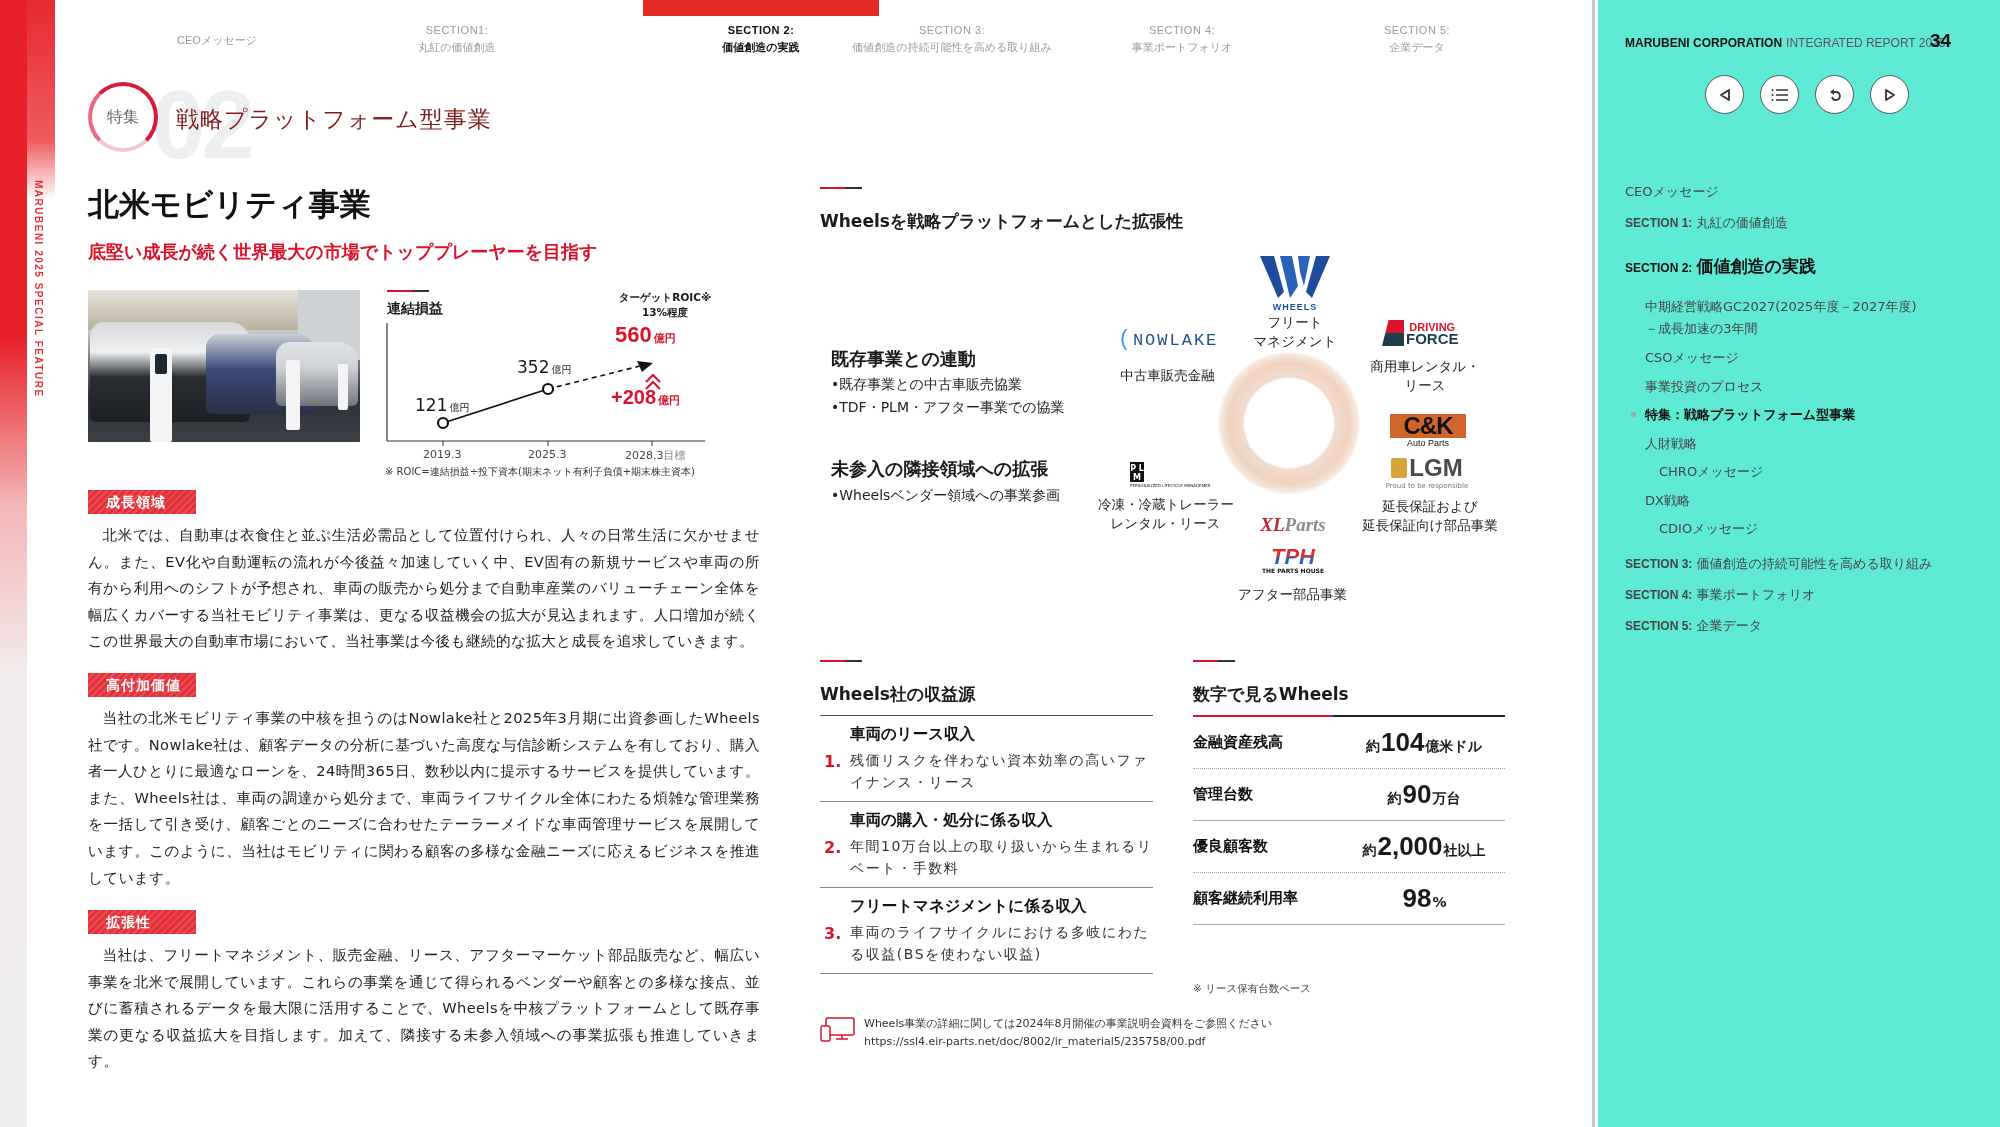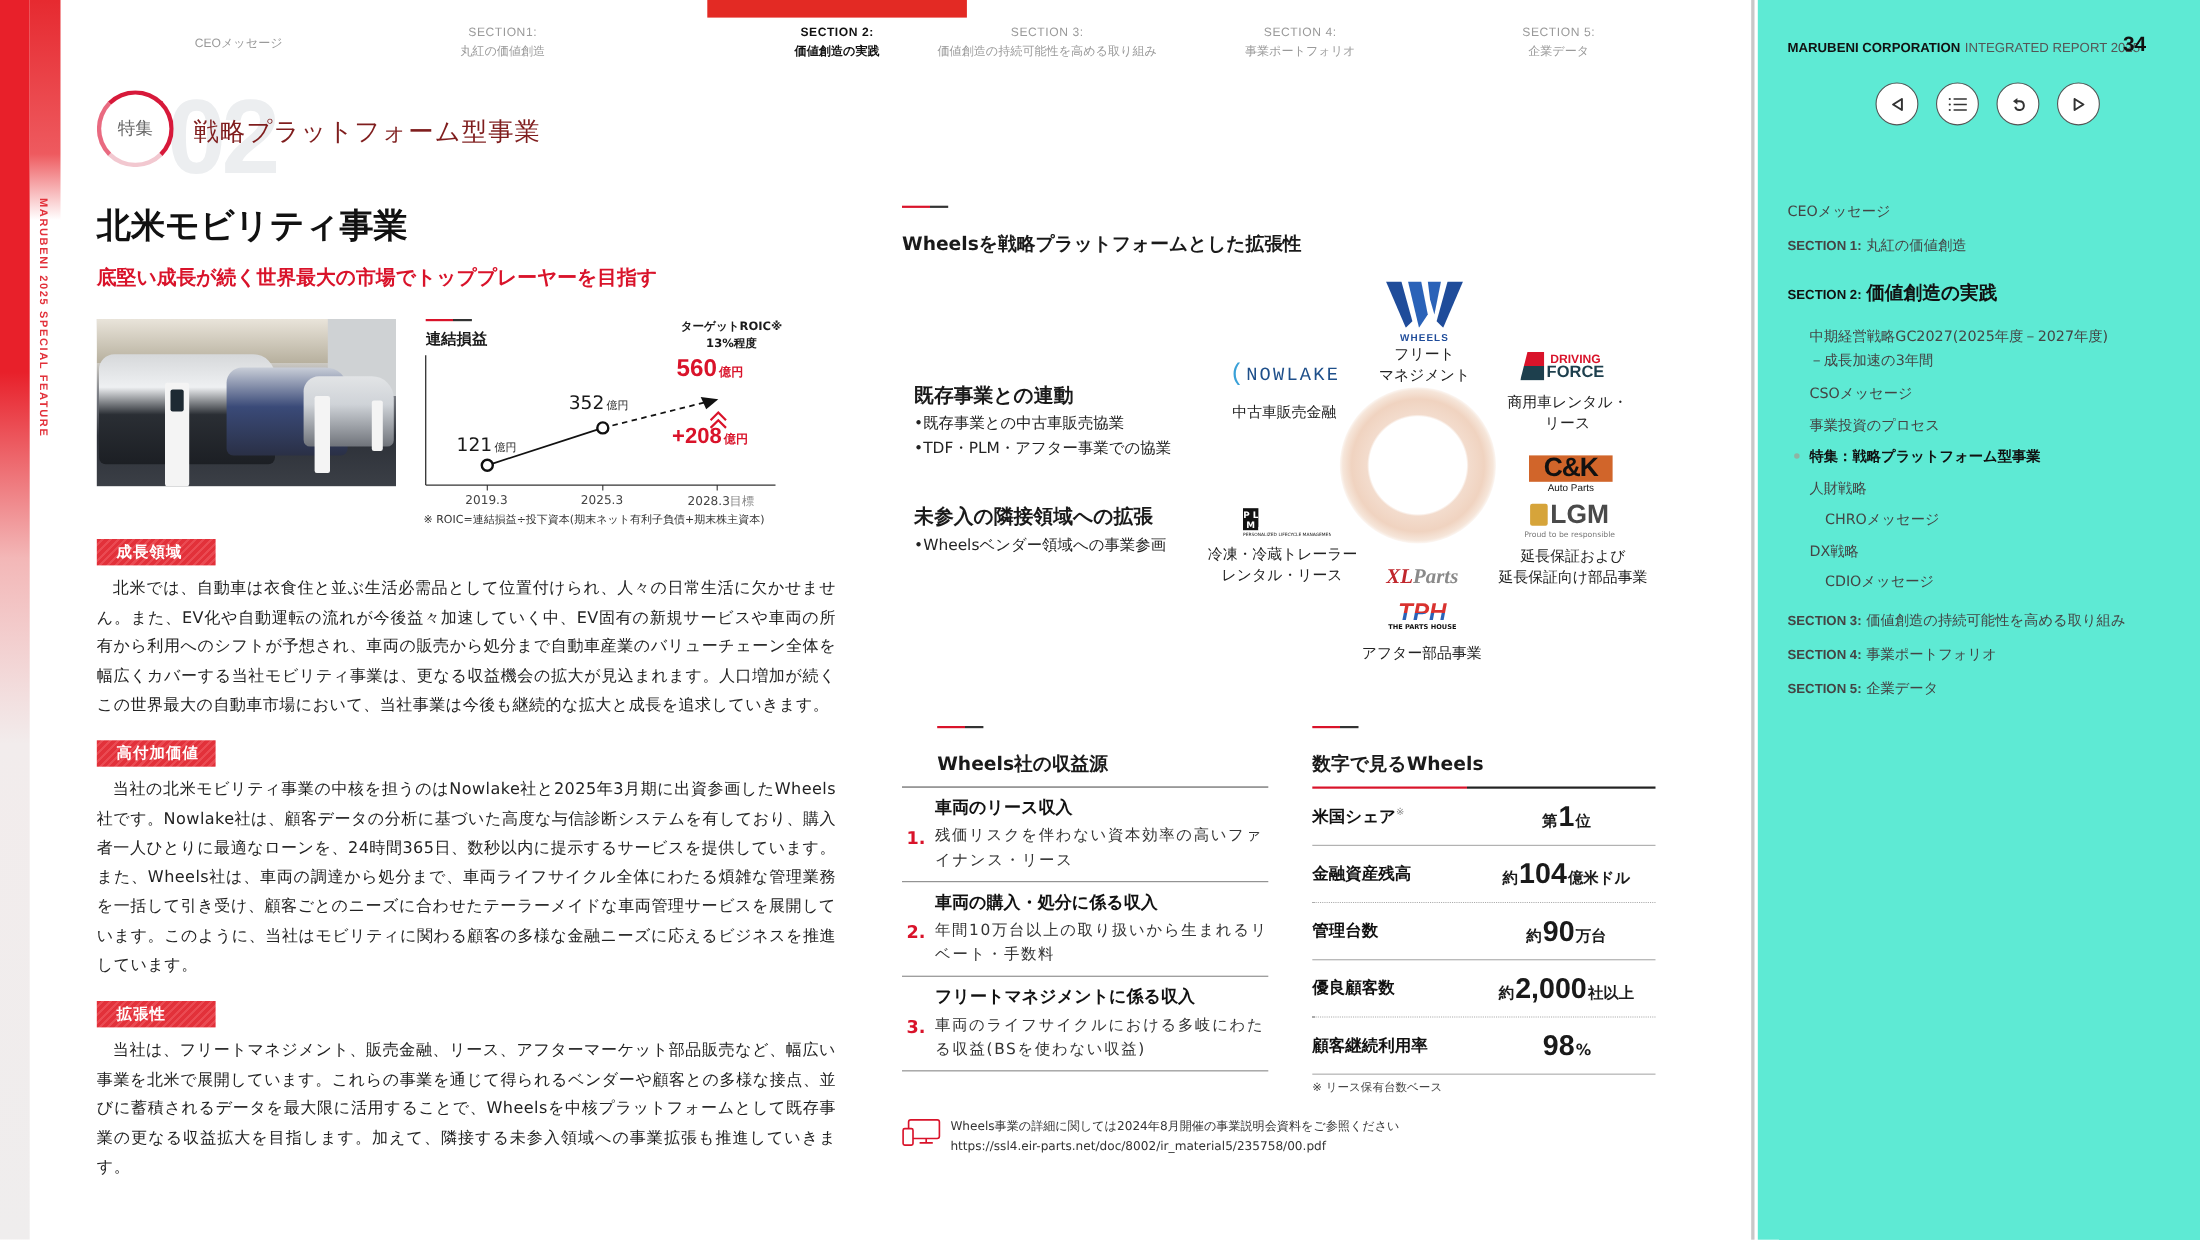--- a/index.html
+++ b/index.html
@@ -248,21 +248,21 @@
       <div>レンタル・リース</div>
   </div>
 
   <div class="logo" style="left:1252px;top:514px;width:82px;font-family:'Liberation Serif',serif;font-style:italic;font-weight:bold;font-size:19px;white-space:nowrap"><span style="color:#c0272d">XL</span><span style="color:#8a8a8a">Parts</span></div>
   <div class="logo" style="left:1258px;top:547px;width:70px">
     <div style="font-family:'Liberation Sans',sans-serif;font-style:italic;font-weight:bold;font-size:22px;line-height:20px;background:linear-gradient(180deg,#d9322f 50%,#2a62b8 50%);-webkit-background-clip:text;background-clip:text;color:transparent">TPH</div>
     <div style="font-size:6px;font-weight:bold;color:#111;white-space:nowrap">THE PARTS HOUSE</div>
   </div>
   <div class="cap" style="left:1225px;top:585px;width:135px">アフター部品事業</div>
 
-  <div class="sec-head" style="left:852px;top:660px">
+  <div class="sec-head" style="left:820px;top:660px">
     <div class="bar"></div>
     <div class="t">Wheels社の収益源</div>
   </div>
   <div class="rev-list">
     <div class="rev-item">
       <div class="ttl">車両のリース収入</div>
       <div class="num">1.</div>
       <div class="desc">残価リスクを伴わない資本効率の高いファイナンス・リース</div>
     </div>
     <div class="rev-item">
@@ -277,24 +277,20 @@
     </div>
     <div class="rev-end"></div>
   </div>
 
   <div class="sec-head" style="left:1193px;top:660px">
     <div class="bar"></div>
     <div class="t">数字で見るWheels</div>
   </div>
   <div class="stats">
     <div class="stats-top"></div>
-    <div class="stat-row">
-      <div class="k"><span>米国シェア</span><sup>※</sup></div>
-      <div class="v"><span class="pre">第</span><span class="big">1</span><span class="suf">位</span></div>
-    </div>
     <div class="stat-row dotted">
       <div class="k">金融資産残高</div>
       <div class="v"><span class="pre">約</span><span class="big">104</span><span class="suf">億米ドル</span></div>
     </div>
     <div class="stat-row">
       <div class="k">管理台数</div>
       <div class="v"><span class="pre">約</span><span class="big">90</span><span class="suf">万台</span></div>
     </div>
     <div class="stat-row dotted">
       <div class="k">優良顧客数</div>

